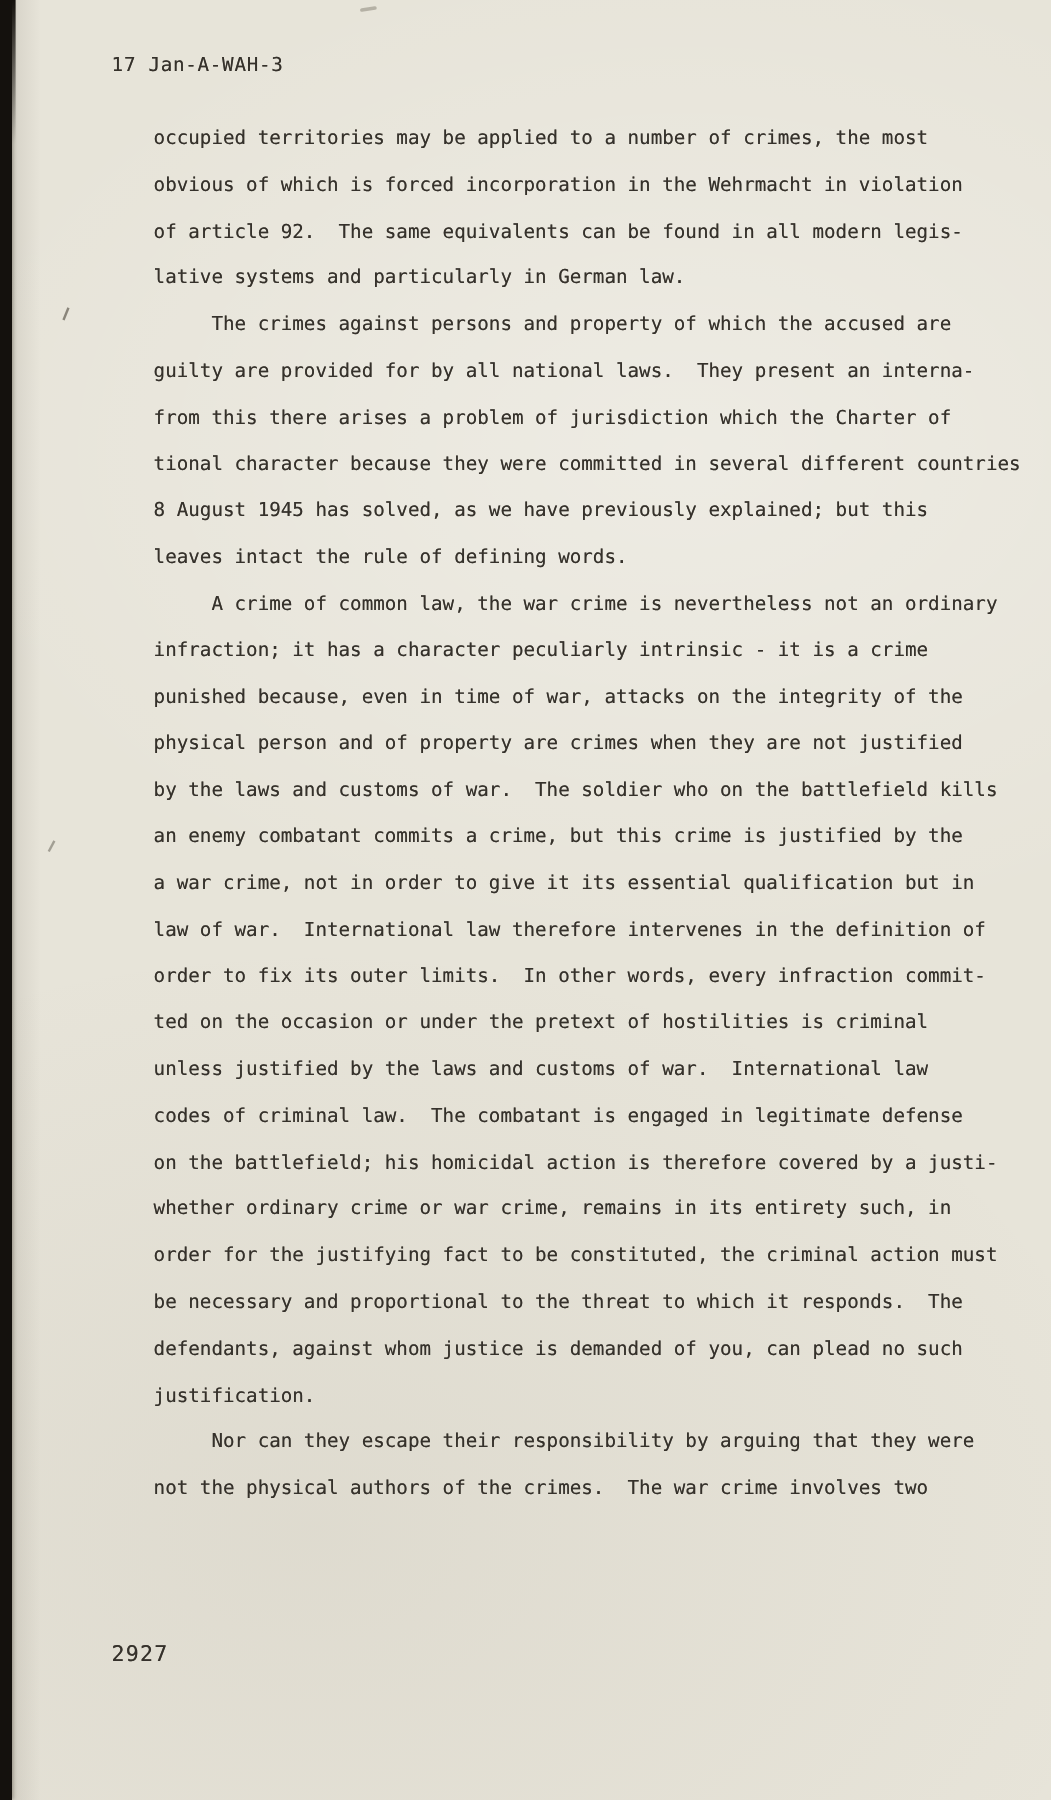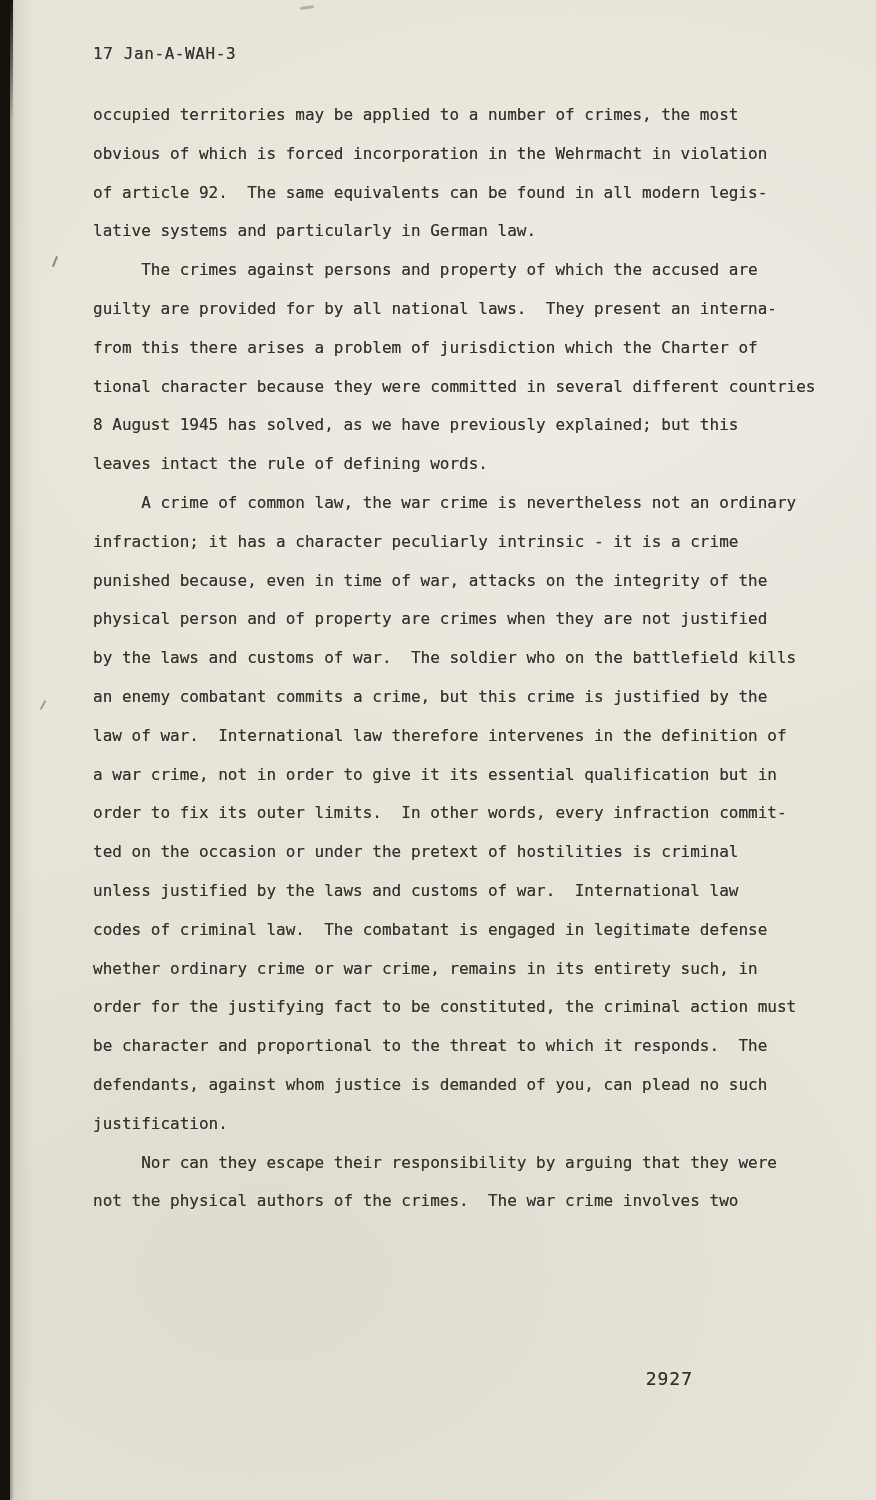--- a/index.html
+++ b/index.html
@@ -48,27 +48,28 @@
     left: 93px;
     top: 96px;
     width: 760px;
     font-size: 16px;
     line-height: 38.8px;
     text-shadow: 0 0 0.5px rgba(45,40,32,0.6);
   }
   .line {
     height: 38.8px;
     white-space: pre;
+    margin-left: 35px;
   }
   .page-number {
     position: absolute;
     left: 93px;
     top: 1368px;
     width: 600px;
-    text-align: right;
+    text-align: left;
     font-size: 18px;
     letter-spacing: 1px;
     text-shadow: 0 0 0.5px rgba(45,40,32,0.65);
   }
   .artifact {
     position: absolute;
     background: rgba(60,54,44,0.55);
   }
   .artifact.a1 {
     left: 54px; top: 256px;
@@ -110,29 +111,30 @@
       <div class="line">from this there arises a problem of jurisdiction which the Charter of</div>
       <div class="line">tional character because they were committed in several different countries</div>
       <div class="line">8 August 1945 has solved, as we have previously explained; but this</div>
       <div class="line">leaves intact the rule of defining words.</div>
       <div class="line">     A crime of common law, the war crime is nevertheless not an ordinary</div>
       <div class="line">infraction; it has a character peculiarly intrinsic - it is a crime</div>
       <div class="line">punished because, even in time of war, attacks on the integrity of the</div>
       <div class="line">physical person and of property are crimes when they are not justified</div>
       <div class="line">by the laws and customs of war.  The soldier who on the battlefield kills</div>
       <div class="line">an enemy combatant commits a crime, but this crime is justified by the</div>
+      <div class="line">a war crime, not in order to give it its essential qualification but in</div>
       <div class="line">law of war.  International law therefore intervenes in the definition of</div>
-      <div class="line">a war crime, not in order to give it its essential qualification but in</div>
       <div class="line">order to fix its outer limits.  In other words, every infraction commit-</div>
       <div class="line">ted on the occasion or under the pretext of hostilities is criminal</div>
       <div class="line">unless justified by the laws and customs of war.  International law</div>
       <div class="line">codes of criminal law.  The combatant is engaged in legitimate defense</div>
+      <div class="line">on the battlefield; his homicidal action is therefore covered by a justi-</div>
       <div class="line">whether ordinary crime or war crime, remains in its entirety such, in</div>
       <div class="line">order for the justifying fact to be constituted, the criminal action must</div>
-      <div class="line">be character and proportional to the threat to which it responds.  The</div>
+      <div class="line">be necessary and proportional to the threat to which it responds.  The</div>
       <div class="line">defendants, against whom justice is demanded of you, can plead no such</div>
       <div class="line">justification.</div>
       <div class="line">     Nor can they escape their responsibility by arguing that they were</div>
       <div class="line">not the physical authors of the crimes.  The war crime involves two</div>
     </div>
 
   <div class="page-number">2927</div>
 </div>
 
 </body></html>

